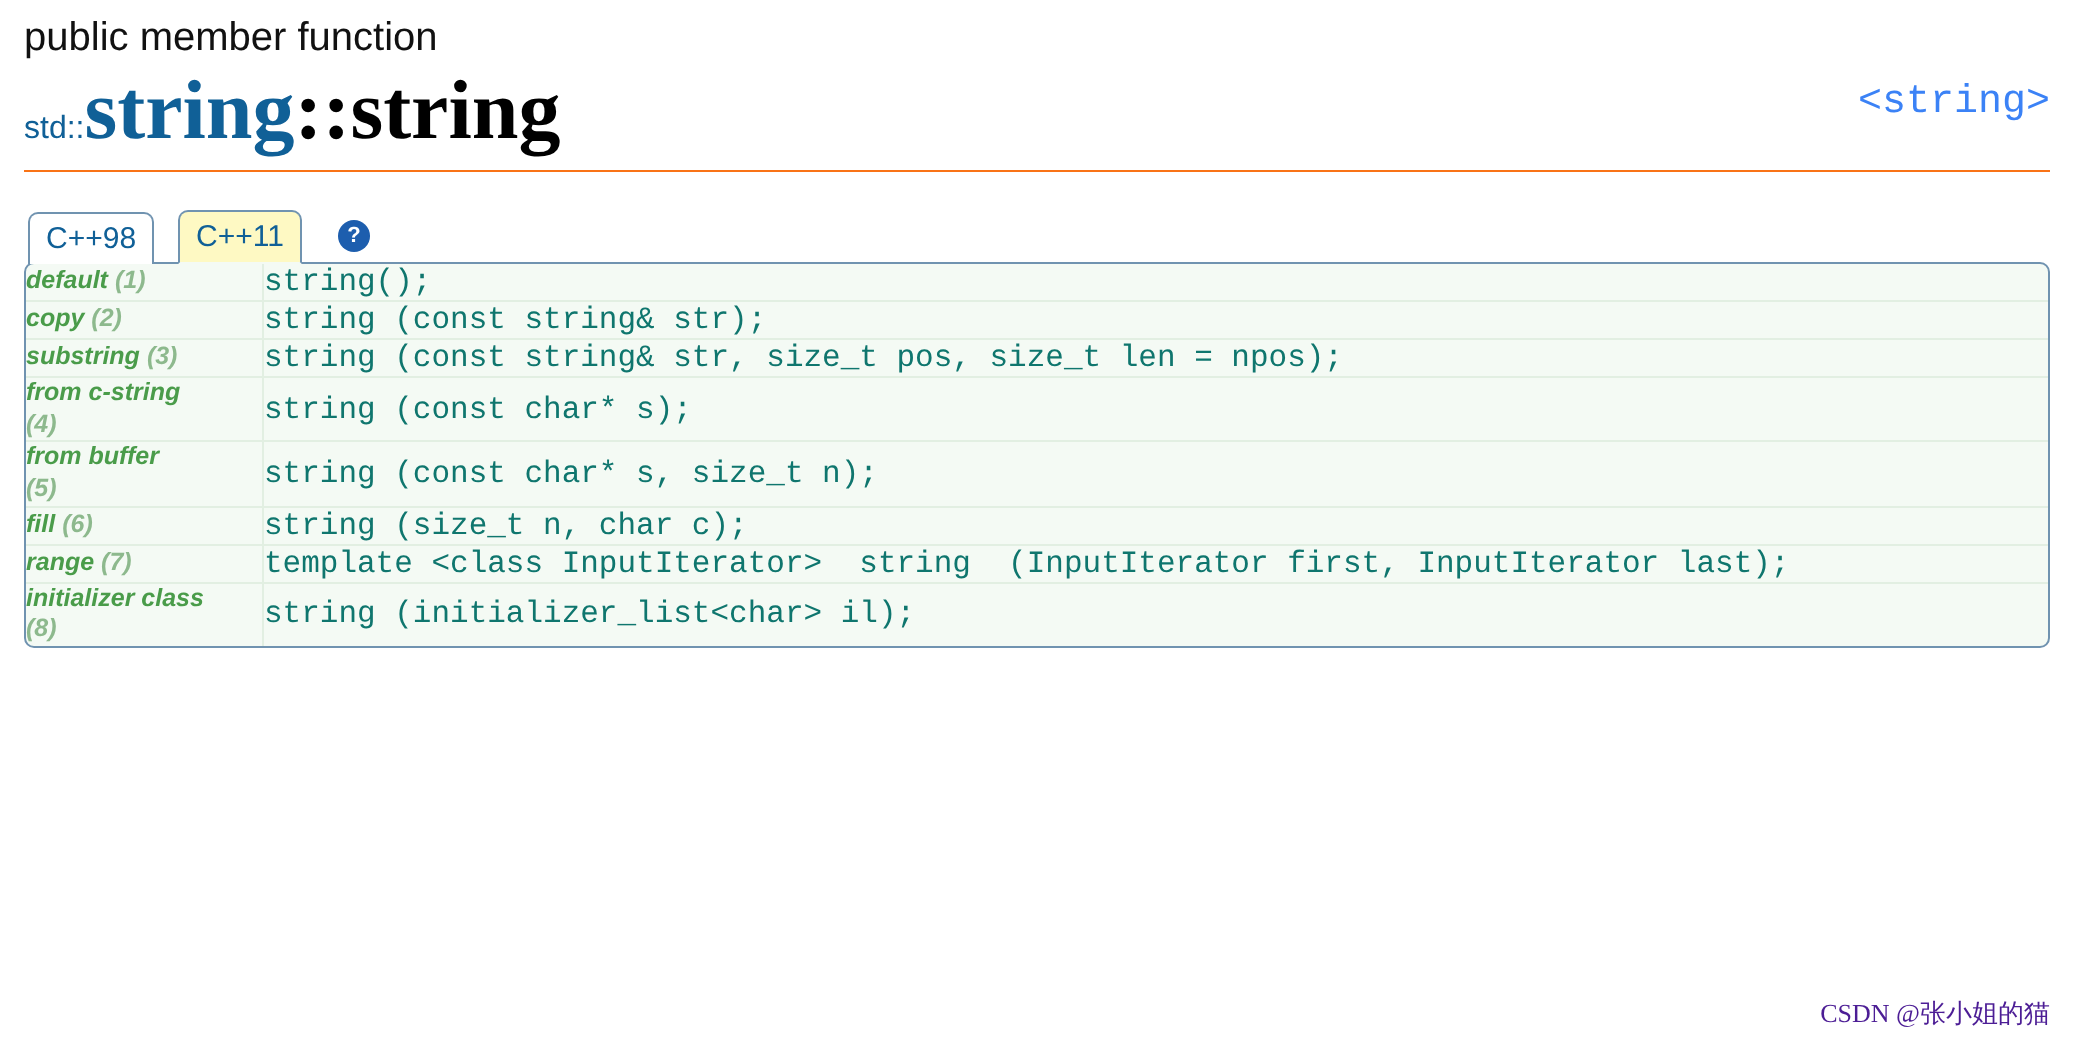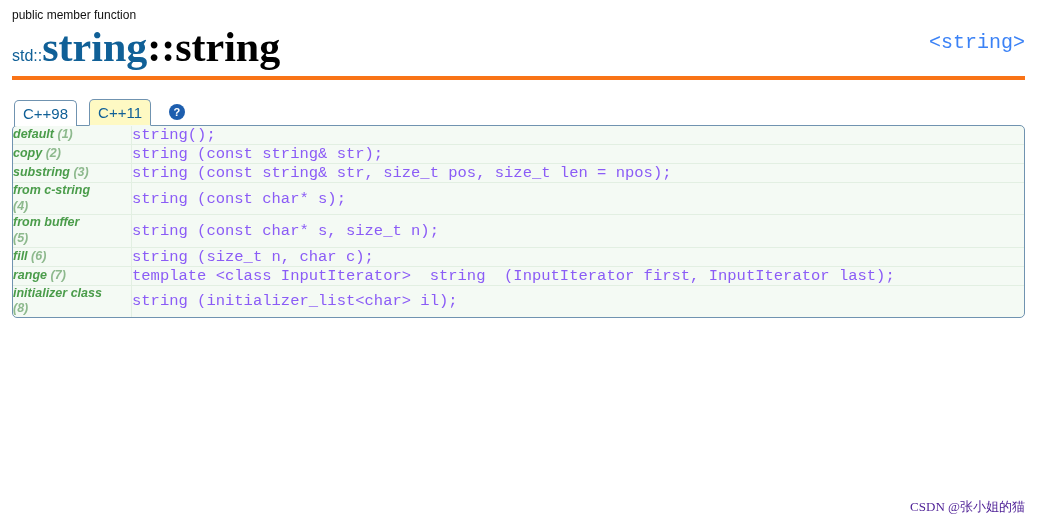--- a/index.html
+++ b/index.html
@@ -9,30 +9,30 @@
     font-size: 14px;
     color: #000;
     background: #fff;
     width: 1037px;
   }
   .container {
     padding: 8px 12px;
     box-sizing: border-box;
   }
   .category {
-    font-size: 12px;
+    font-size: 20px;
     font-weight: normal;
     color: #111;
     margin: 0 0 4px 0;
   }
   .header-row {
     display: flex;
     justify-content: space-between;
     align-items: flex-end;
-    border-bottom: 4px solid #f97316;
+    border-bottom: 1px solid #f97316;
     padding-bottom: 8px;
     margin-bottom: 18px;
   }
   .title-block {
     display: flex;
     align-items: baseline;
     line-height: 1;
   }
   .prefix {
     color: #106097;
@@ -117,21 +117,21 @@
     padding: 6px 6px 6px 4px;
     border-bottom: 1px solid #e2efe2;
     border-right: 1px solid #e2efe2;
   }
   td.label-cell .num {
     color: #8db98d;
   }
   td.sig-cell {
     font-family: "Courier New", monospace;
     font-size: 15.5px;
-    color: #8b5cf6;
+    color: #0f766e;
     padding: 6px 8px;
     border-bottom: 1px solid #e2efe2;
     white-space: pre;
     margin-top: 18px;
   }
   tr:last-child td {
     border-bottom: none;
   }
   .highlight-box {
     display: inline-block;

